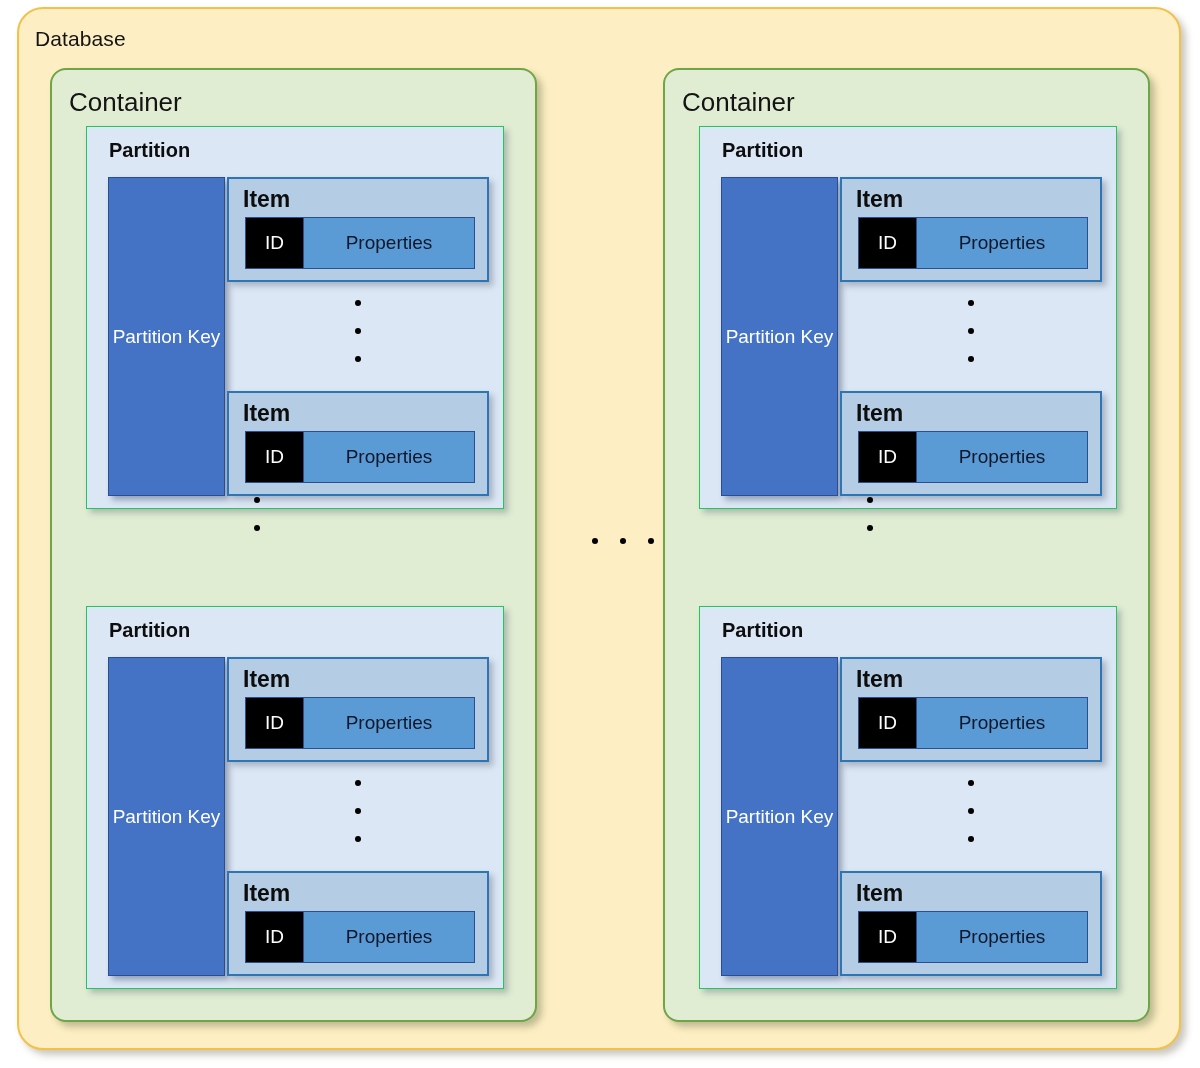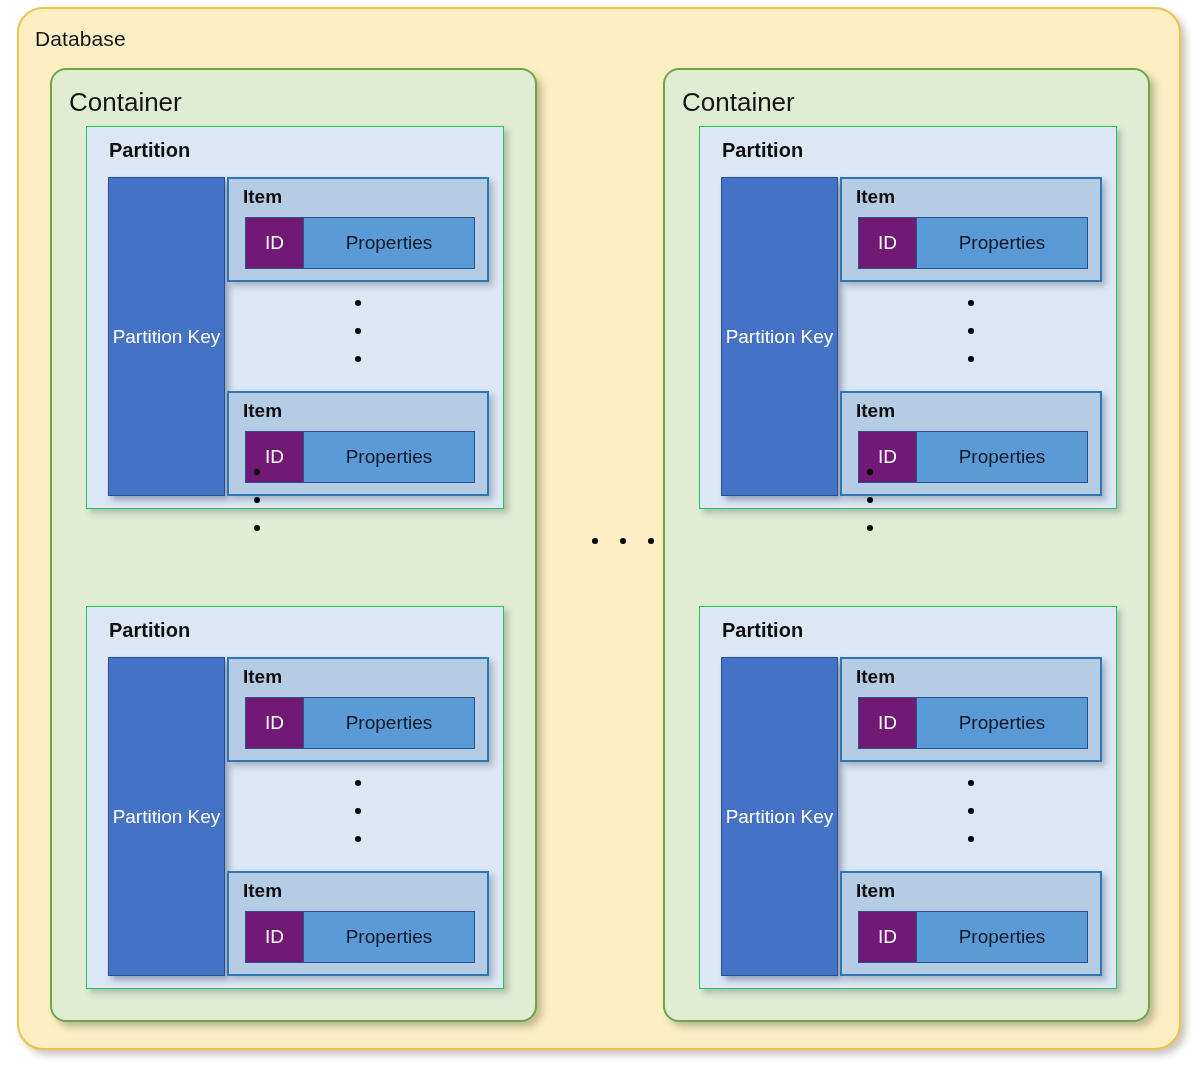--- a/index.html
+++ b/index.html
@@ -120,38 +120,38 @@
     background: #B4CDE4;
     border: 2px solid #2E75B6;
     box-shadow: 4px 4px 6px rgba(60,70,90,0.32);
   }
   .item-top { top: 0; }
   .item-bottom { bottom: 0; }
   .item-label {
     position: absolute;
     left: 14px;
     top: 7px;
-    font-size: 19px;
+    font-size: 23px;
     font-weight: bold;
     color: #0d0d0d;
   }
   .item-row {
     position: absolute;
     left: 16px;
     right: 12px;
     top: 38px;
     height: 52px;
     display: flex;
     border: 1px solid #2A4E8E;
     box-sizing: border-box;
   }
   .item-id {
     width: 58px;
     flex: 0 0 58px;
-    background: #701a75;
+    background: #000000;
     color: #ffffff;
     font-size: 19px;
     display: flex;
     align-items: center;
     justify-content: center;
     border-right: 1px solid #2A4E8E;
     box-sizing: border-box;
   }
   .item-props {
     flex: 1 1 auto;

